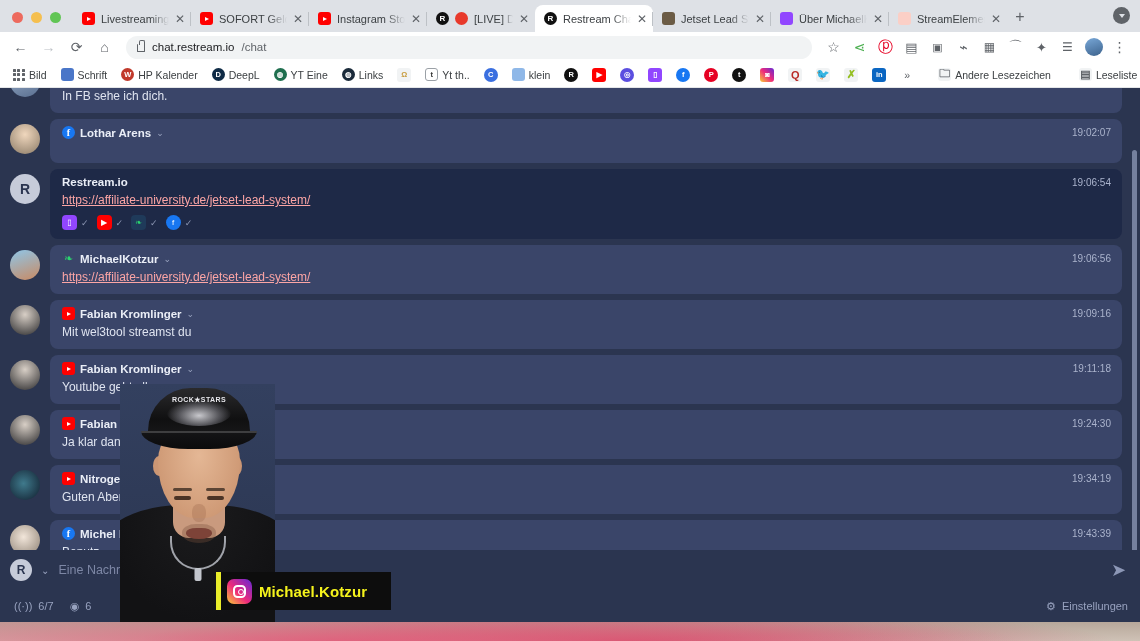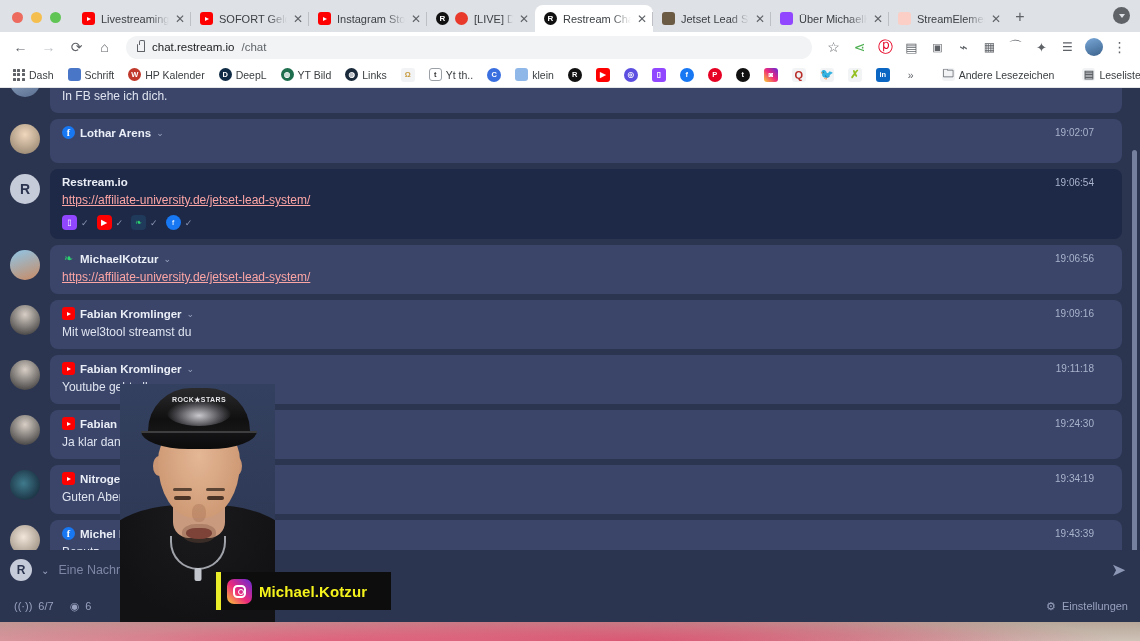--- a/index.html
+++ b/index.html
@@ -133,21 +133,21 @@
   .pico.yt::after{content:"";width:0;height:0;border-left:4px solid #fff;
     border-top:2.5px solid transparent;border-bottom:2.5px solid transparent;margin-left:1px;}
   .pico.fb{ background:#1877f2;border-radius:50%;color:#fff;font-size:10px;font-weight:bold;
             font-family:"Liberation Serif",serif;line-height:1;}
   .pico.tv{ background:transparent; }
   .uname{ color:#eaeef7; font-size:11.5px; font-weight:bold; }
   .caret{ color:#9aa4c0; font-size:9px; }
   .mtext{ color:#dfe4f0; font-size:12px; margin-top:4px; line-height:16px; }
   .mlink{ color:#fca5a5; font-size:12px; margin-top:4px; display:inline-block;
           text-decoration:underline; line-height:16px; }
-  .ts{ position:absolute; right:28px; top:8px; color:#aab3cc; font-size:10px; }
+  .ts{ position:absolute; right:11px; top:8px; color:#aab3cc; font-size:10px; }
   .badges{ display:flex; align-items:center; gap:4px; margin-top:7px; }
   .badge{ width:15px;height:15px;border-radius:4px;display:flex;align-items:center;
           justify-content:center;font-size:8px;color:#fff; }
   .check{ color:#8d97b4; font-size:9px; margin-right:4px; }
 
   
   .sbar{ position:absolute; right:3px; top:62px; width:5px; height:430px;
          background:#8f9ab8; border-radius:3px; opacity:.75; }
 
   
@@ -330,37 +330,37 @@
             <i></i>
             <i></i>
             <i></i>
             <i></i>
             <i></i>
             <i></i>
             <i></i>
             <i></i>
           </span>
       </span>
-      <span>Dash</span>
+      <span>Bild</span>
     </div>
     <div class="bm">
       <span class="bmi" style="background:#4a76c8"></span>
       <span>Schrift</span>
     </div>
     <div class="bm">
       <span class="bmi" style="background:#c0392b;border-radius:50%">W</span>
       <span>HP Kalender</span>
     </div>
     <div class="bm">
       <span class="bmi" style="background:#0f2b46;border-radius:50%">D</span>
       <span>DeepL</span>
     </div>
     <div class="bm">
       <span class="bmi" style="background:#1f6f4f;border-radius:50%">◍</span>
-      <span>YT Bild</span>
+      <span>YT Eine</span>
     </div>
     <div class="bm">
       <span class="bmi" style="background:#1a2a3a;border-radius:50%">◍</span>
       <span>Links</span>
     </div>
     <div class="bm iconly">
       <span class="bmi" style="background:#f1f3f4;color:#c79a3a">Ω</span>
     </div>
     <div class="bm">
       <span class="bmi" style="background:#fff;color:#333;border:1px solid #9aa0a6">t</span>

